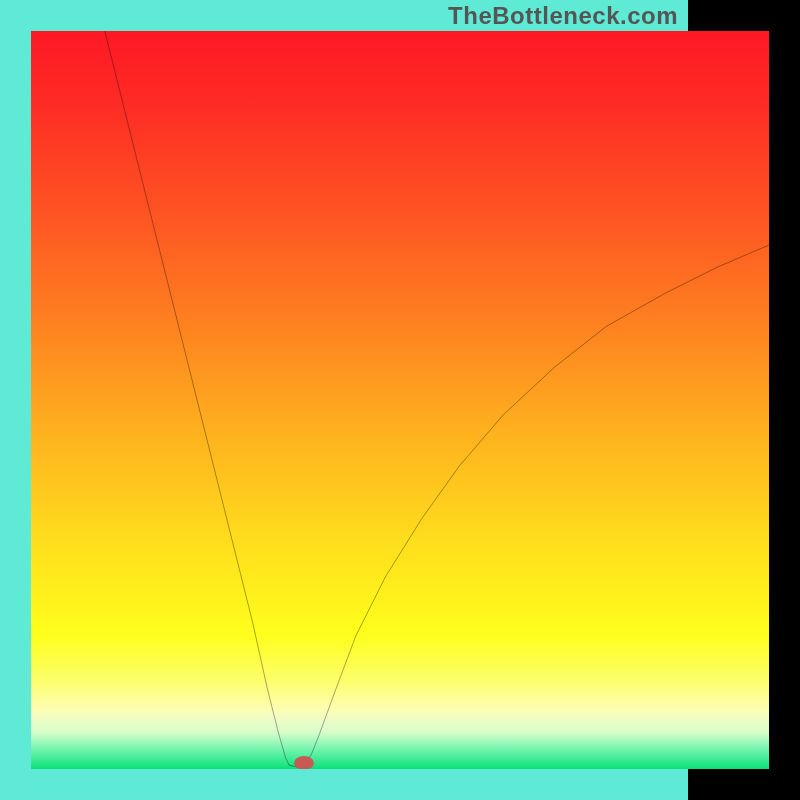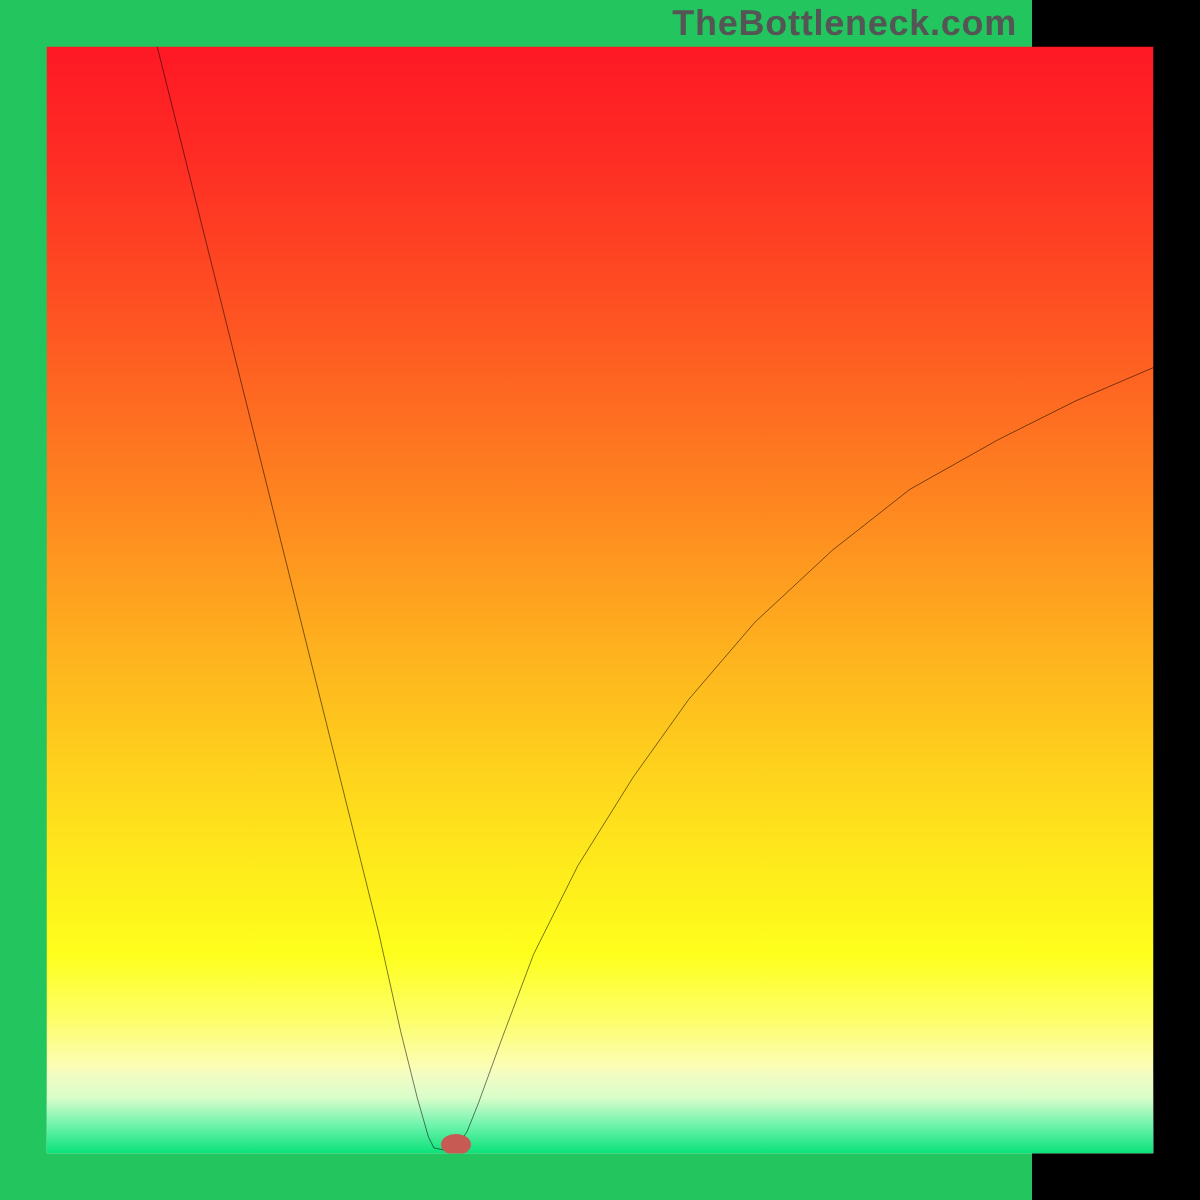--- a/index.html
+++ b/index.html
@@ -7,21 +7,21 @@
     padding: 0;
     width: 800px;
     height: 800px;
     background: #000;
     font-family: Arial, Helvetica, sans-serif;
   }
   .frame {
     position: relative;
     width: 688px;
     height: 800px;
-    background: #22c55e;
+    background: #5eead4;
   }
   .watermark {
     position: absolute;
     top: 2px;
     right: 10px;
     color: #555;
     font-size: 24px;
     letter-spacing: 0.5px;
     font-weight: 600;
     z-index: 20;

